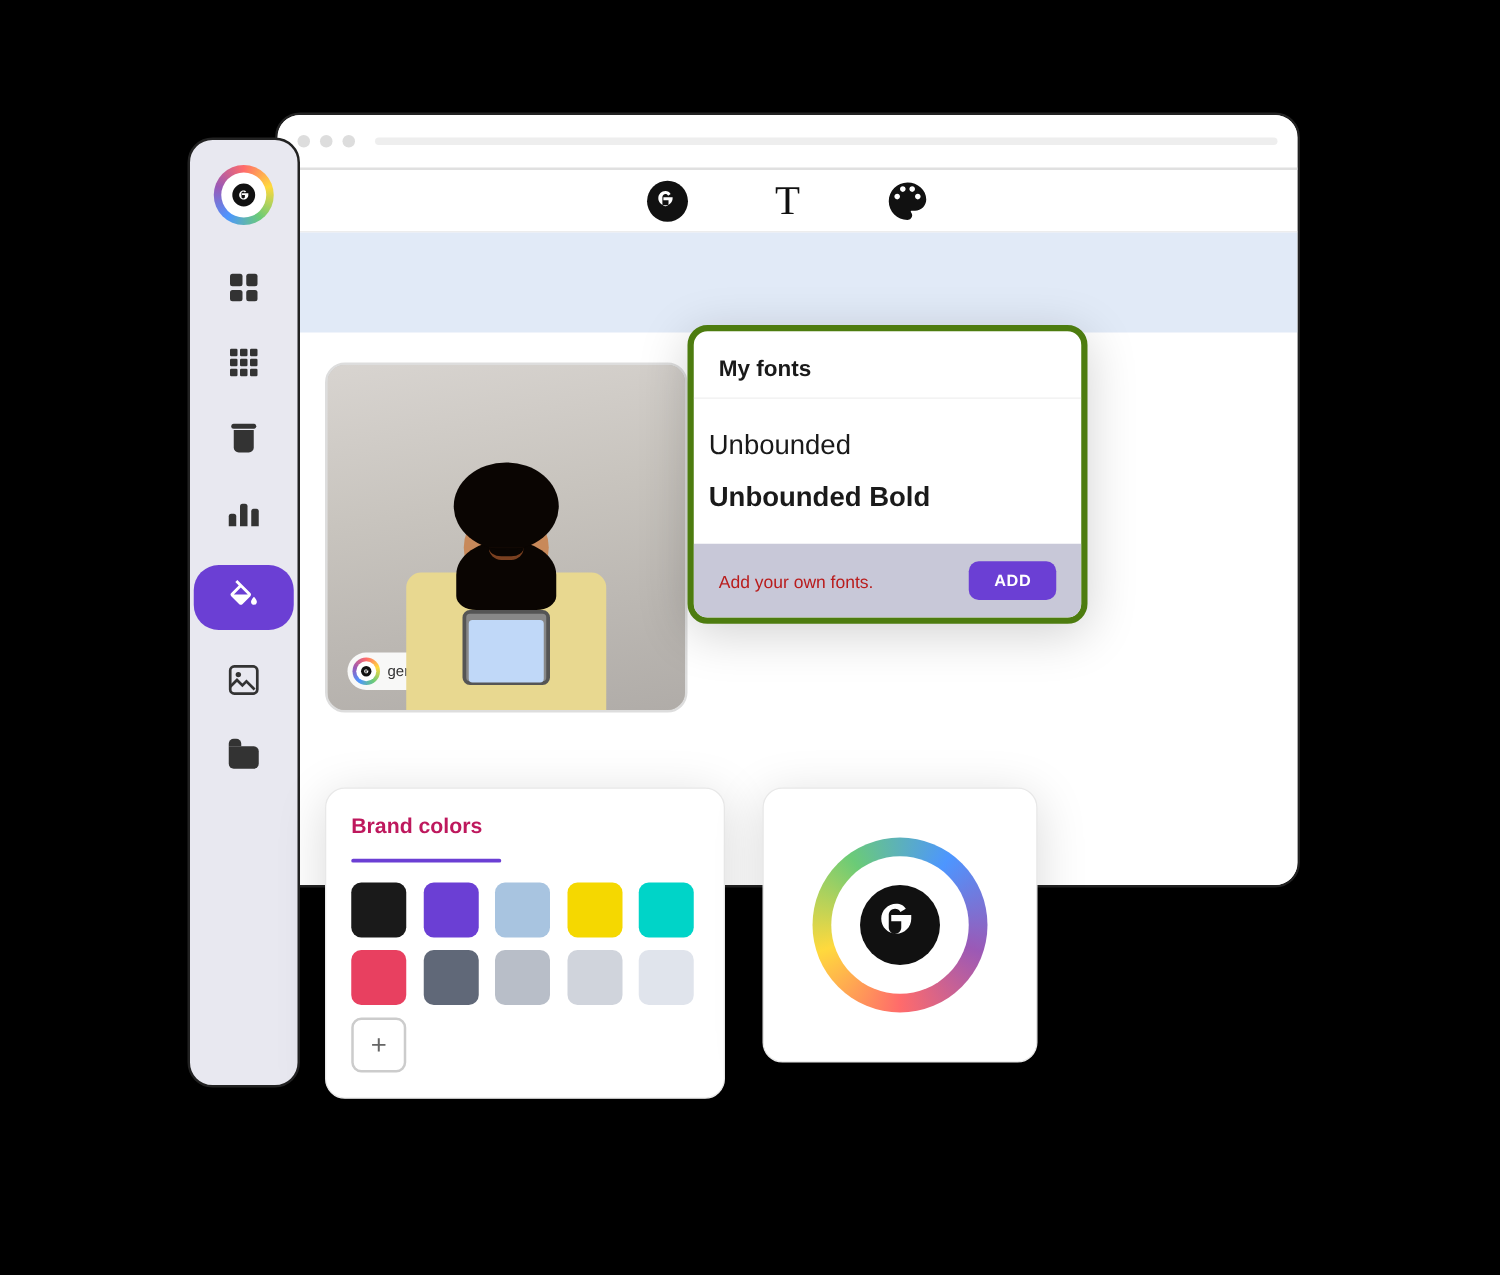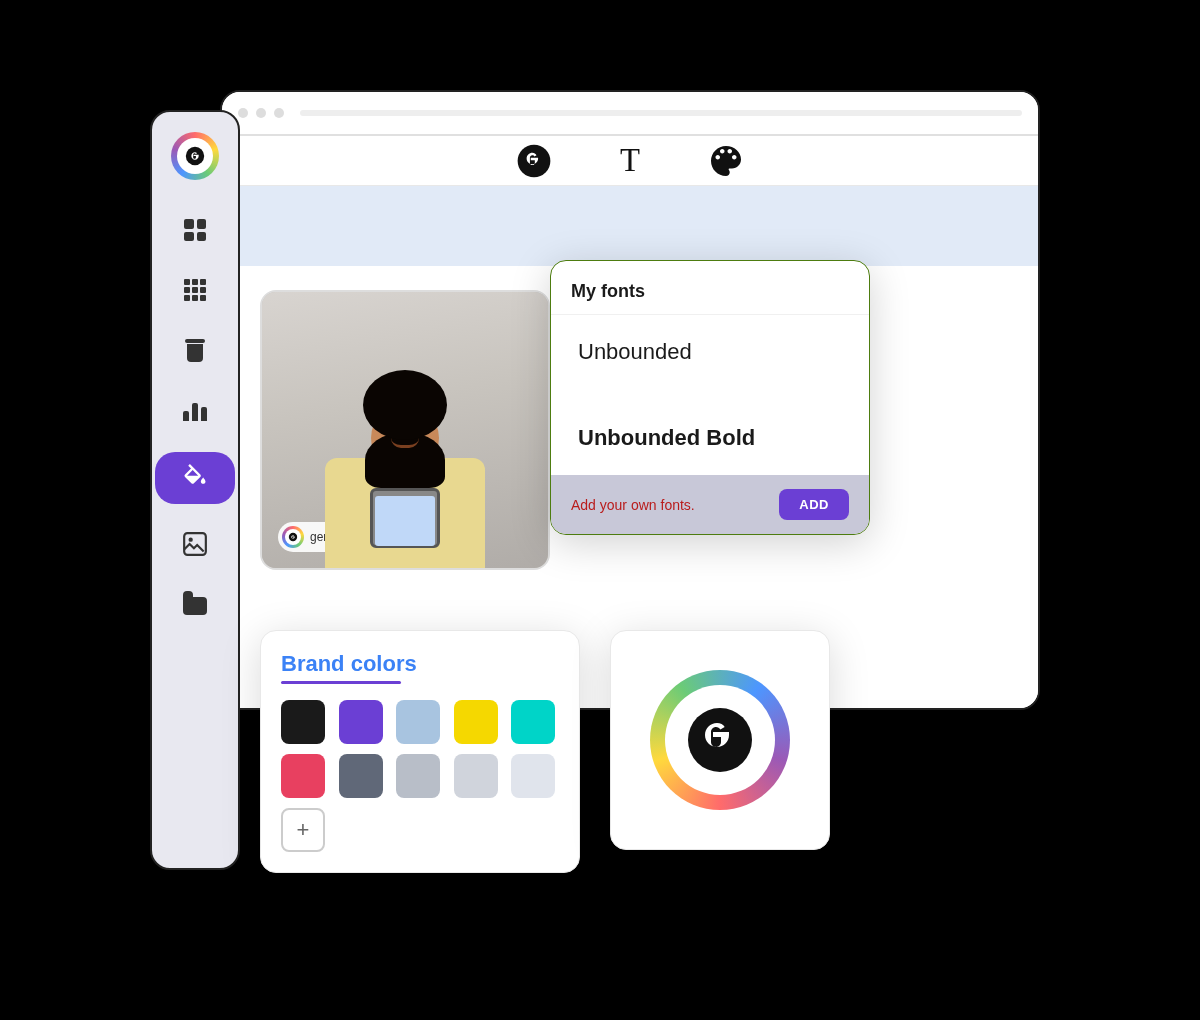--- a/index.html
+++ b/index.html
@@ -219,52 +219,51 @@
     .fonts-panel {
       position: absolute;
       top: 200px;
       left: 430px;
       width: 320px;
       background: #fff;
       border-radius: 16px;
       box-shadow: 0 8px 40px rgba(0,0,0,0.18);
       z-index: 30;
       overflow: hidden;
-      border: 1px solid #4d7c0f;
+      border: 5px solid #4d7c0f;
     }
 
     .fonts-panel-header {
       padding: 20px 20px 12px 20px;
       border-bottom: 1px solid #f0f0f0;
     }
 
     .fonts-panel-title {
       font-size: 18px;
       font-weight: 700;
       color: #1a1a1a;
     }
 
     .fonts-list {
-      padding: 16px 27px;
+      padding: 16px 12px;
     }
 
     .font-item {
       padding: 8px 0;
       color: #1a1a1a;
     }
 
     .font-item-regular {
       font-size: 22px;
       font-weight: 400;
     }
 
     .font-item-bold {
       font-size: 22px;
       font-weight: 800;
-      margin-top: 44px;
     }
 
     .fonts-panel-footer {
       background: #c8c8d8;
       padding: 14px 20px;
       display: flex;
       align-items: center;
       justify-content: space-between;
     }
 
@@ -293,24 +292,24 @@
       width: 320px;
       background: #fff;
       border-radius: 16px;
       box-shadow: 0 8px 40px rgba(0,0,0,0.15);
       z-index: 25;
       padding: 20px;
       border: 1px solid #e8e8e8;
     }
 
     .colors-panel-title {
-      font-size: 22px;
+      font-size: 17px;
       font-weight: 700;
-      color: #3b82f6;
-      margin-bottom: 4px;
+      color: #be185d;
+      margin-bottom: 16px;
     }
 
     .colors-title-underline {
       width: 120px;
       height: 3px;
       background: #6b3fd4;
       border-radius: 2px;
       margin-bottom: 16px;
     }
 

